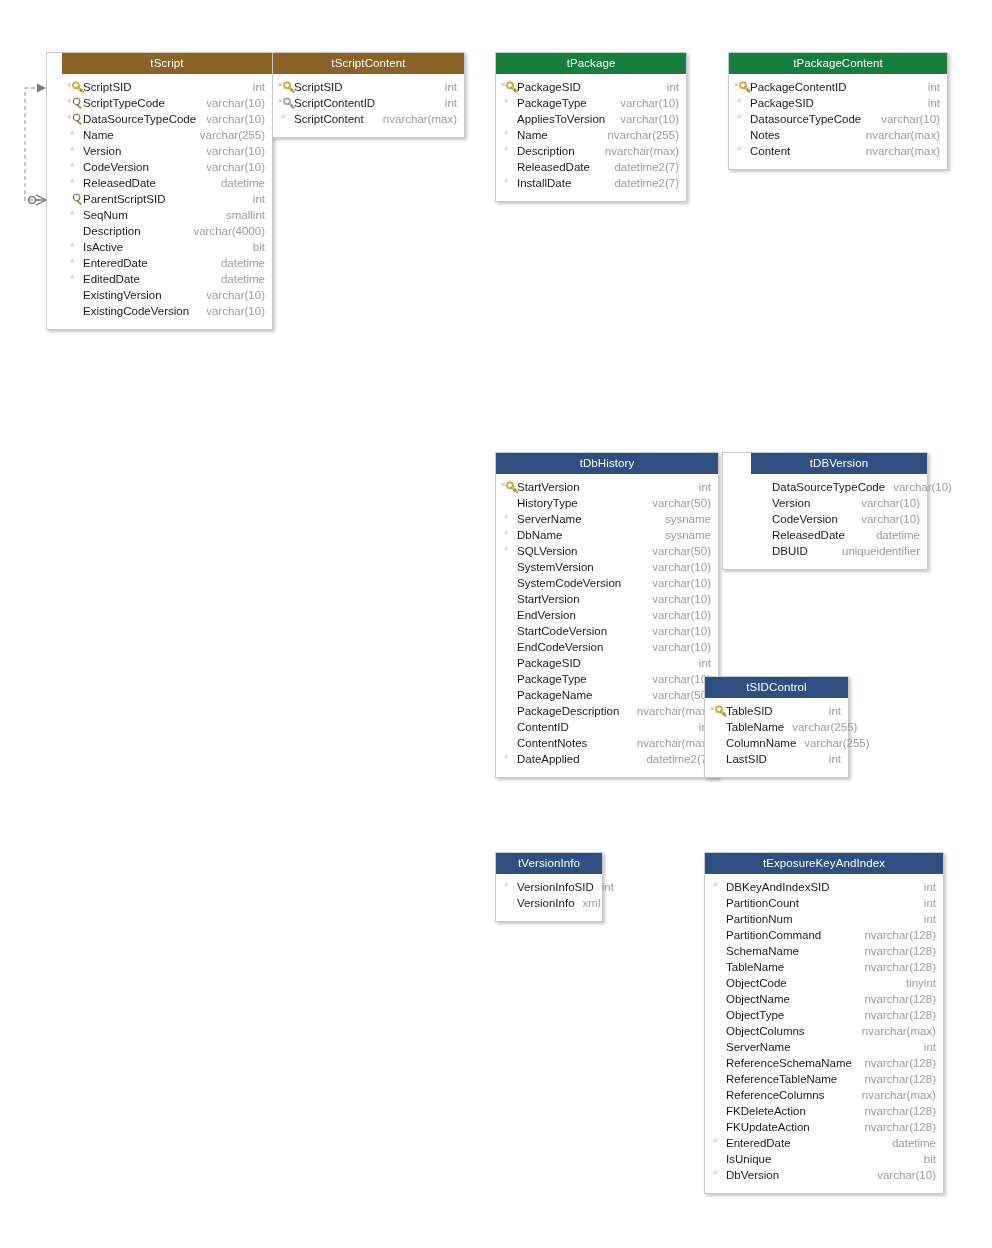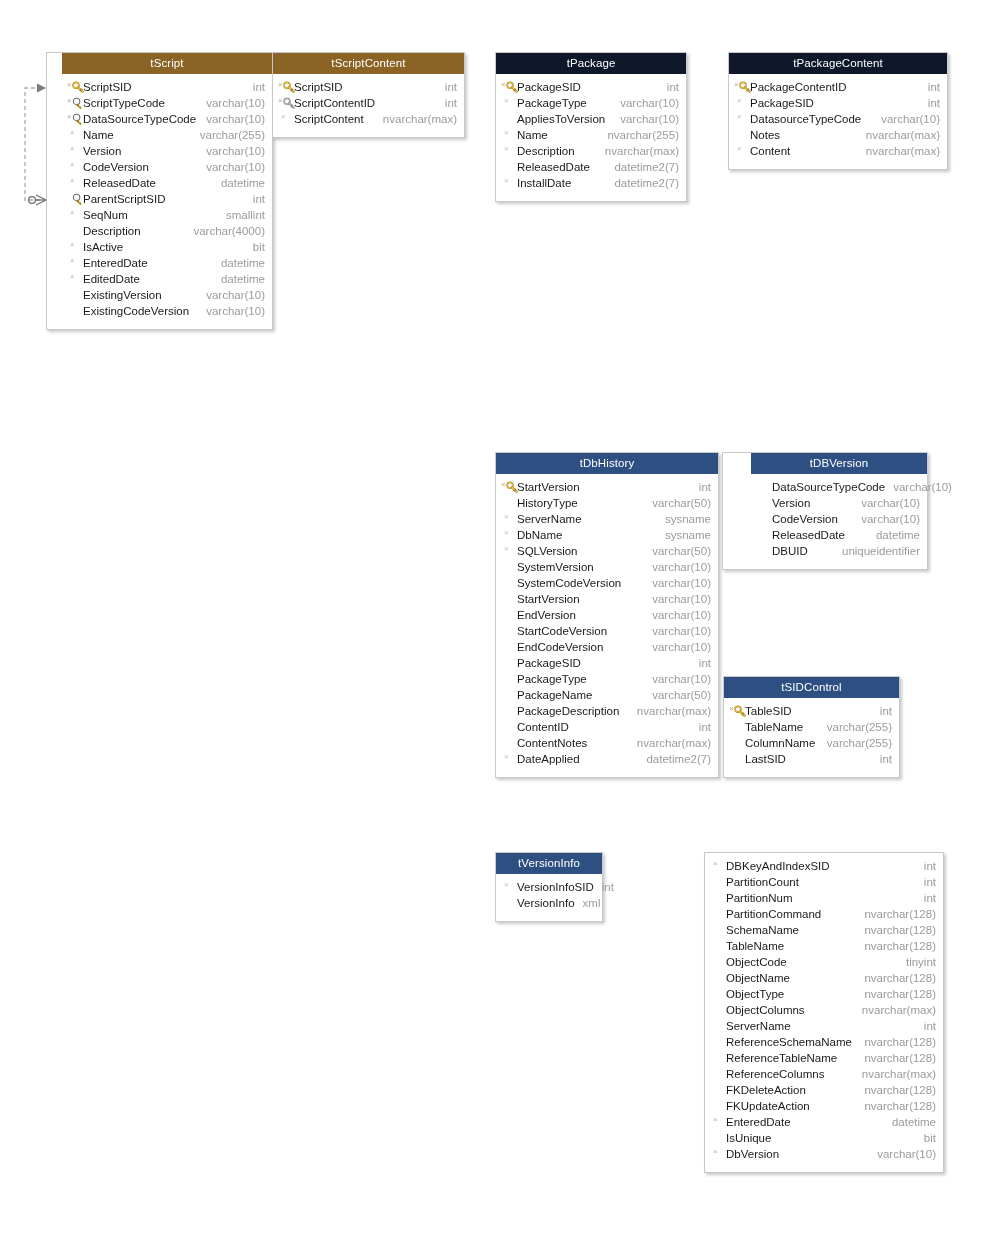--- a/index.html
+++ b/index.html
@@ -32,21 +32,21 @@
     line-height: 21px;
     text-align: center;
     color: #ffffff;
     font-size: 11.5px;
     letter-spacing: 0.1px;
     box-sizing: border-box;
     overflow: hidden;
     white-space: nowrap;
   }
   .tbl-header.brown { background: #8b6425; }
-  .tbl-header.green { background: #0f172a; }
+  .tbl-header.green { background: #15803d; }
   .tbl-header.blue  { background: #2d4f82; text-align: center; }
   .tbl-body {
     padding: 5px 0 10px 0;
   }
   .row {
     height: 16px;
     line-height: 16px;
     display: flex;
     align-items: center;
     font-size: 11.5px;
@@ -546,21 +546,21 @@
             <span class="col-name">ReleasedDate</span>
             <span class="col-type">datetime</span>
           </div>
           <div class="row">
             <div class="gutter"></div>
             <span class="col-name">DBUID</span>
             <span class="col-type">uniqueidentifier</span>
           </div>
         </div>
       </div>
-      <div class="table-shape" style="left: 704px; top: 676px; width: 177px; margin-left: 19px;">
+      <div class="table-shape" style="left: 704px; top: 676px; width: 145px;">
         <div class="tbl-header blue">tSIDControl</div>
         <div class="tbl-body">
           <div class="row">
             <div class="gutter">
               <span class="keyicon"><svg viewBox="0 0 12 12" width="12" height="12">
                   <circle cx="4" cy="4.3" r="2.9" fill="none" stroke="#a8821a" stroke-width="1.6"></circle>
                   <circle cx="4" cy="4.3" r="2.9" fill="none" stroke="#f2c744" stroke-width="0.9"></circle>
                   <path d="M6 6.3 L10.6 10.6" stroke="#a8821a" stroke-width="2.3" stroke-linecap="round"></path>
                   <path d="M6 6.3 L10.6 10.6" stroke="#f2c744" stroke-width="1.3" stroke-linecap="round"></path>
                   <path d="M8.3 9.6 L9.6 8.3" stroke="#a8821a" stroke-width="1.5" stroke-linecap="round"></path>
@@ -598,20 +598,21 @@
             <span class="col-type">int</span>
           </div>
           <div class="row">
             <div class="gutter"></div>
             <span class="col-name">VersionInfo</span>
             <span class="col-type">xml</span>
           </div>
         </div>
       </div>
       <div class="table-shape" style="left: 704px; top: 852px; width: 240px;">
+        <div class="tbl-header blue">tExposureKeyAndIndex</div>
         <div class="tbl-body">
           <div class="row">
             <div class="gutter">
               <span class="nullmark gray">×</span>
             </div>
             <span class="col-name">DBKeyAndIndexSID</span>
             <span class="col-type">int</span>
           </div>
           <div class="row">
             <div class="gutter"></div>

